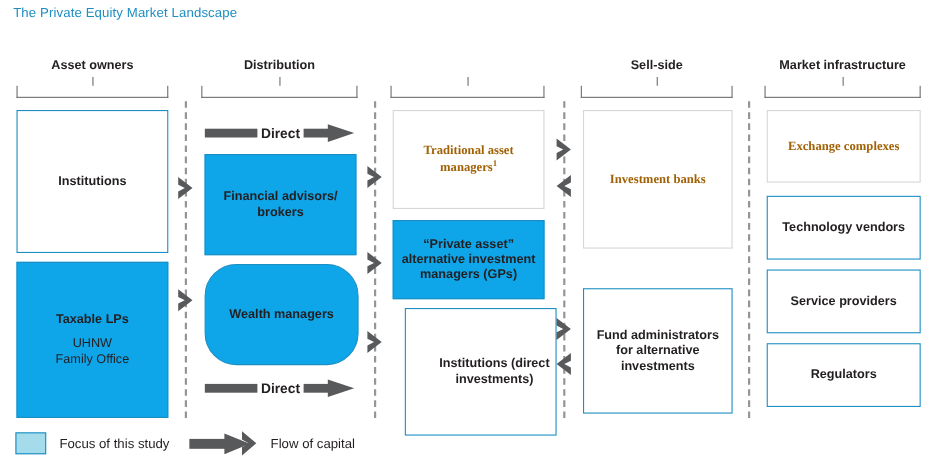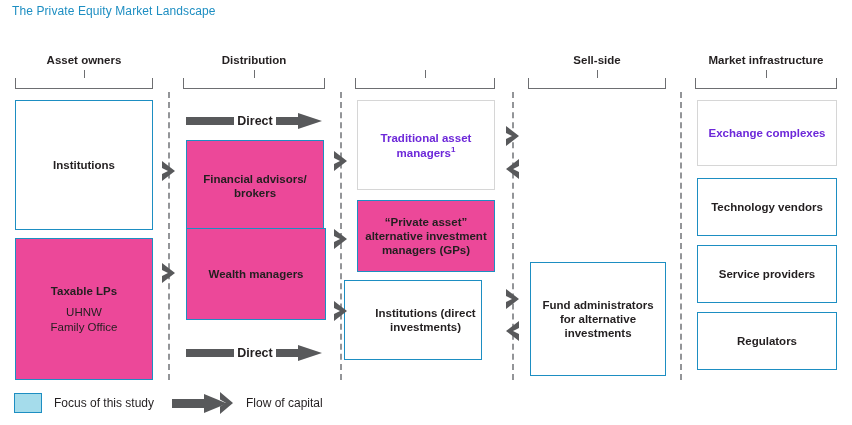--- a/index.html
+++ b/index.html
@@ -71,24 +71,25 @@
     border: 1.4px solid #1d8ec2;
     background: #ffffff;
     display: flex;
     flex-direction: column;
     align-items: center;
     justify-content: center;
     text-align: center;
     padding: 2px 5px;
     line-height: 1.22;
   }
-  .box.filled { background: #ec4899; }
+  .box.filled { background: #0ea5e9; }
   .box.muted {
     border-color: #d6d6d6;
-    color: #6d28d9;
+    color: #a16207;
+    font-family: Liberation Serif, serif;
   }
   .box .b-title {
     font-size: 11.5px;
     font-weight: bold;
     white-space: pre-line;
   }
   .box .b-sub {
     font-size: 11.5px;
     font-weight: normal;
     white-space: pre-line;
@@ -192,21 +193,21 @@
       <polygon points="112,3 136,11 112,19" fill="#58595b"></polygon>
     </svg>
     <span class="lbl">Direct</span>
   </div>
 
   <div class="box filled" style="left:186px; top:140px; width:138px; height:92px;">
     <div class="b-title">Financial advisors/
 brokers</div>
   </div>
 
-  <div class="box filled" style="left:186px; top:228px; width:140px; height:92px;">
+  <div class="box filled" style="left:186px; top:240px; width:140px; height:92px;border-radius:29px;">
     <div class="b-title">Wealth managers</div>
   </div>
 
   <div class="direct-arrow" style="left:186px; top:342px; width:138px;">
     <svg width="138" height="22" viewBox="0 0 138 22">
       <rect x="0" y="7" width="118" height="8" fill="#58595b"></rect>
       <polygon points="112,3 136,11 112,19" fill="#58595b"></polygon>
     </svg>
     <span class="lbl">Direct</span>
   </div>
@@ -215,25 +216,28 @@
     <div class="b-title"><span>Traditional asset
 managers</span><sup>1</sup></div>
   </div>
 
   <div class="box filled" style="left:357px; top:200px; width:138px; height:72px;">
     <div class="b-title">“Private asset”
 alternative investment
 managers (GPs)</div>
   </div>
 
-  <div class="box" style="left:344px; top:280px; width:138px; height:80px;padding-left:30px;">
+  <div class="box" style="left:368px; top:280px; width:138px; height:116px;padding-left:30px;">
     <div class="b-title">Institutions (direct
 investments)</div>
   </div>
 
+  <div class="box muted" style="left:530px; top:100px; width:136px; height:126px;">
+    <div class="b-title">Investment banks</div>
+  </div>
 
   <div class="box muted" style="left:697px; top:100px; width:140px; height:66px;">
     <div class="b-title">Exchange complexes</div>
   </div>
 
   <div class="box" style="left:530px; top:262px; width:136px; height:114px;">
     <div class="b-title">Fund administrators
 for alternative
 investments</div>
   </div>

